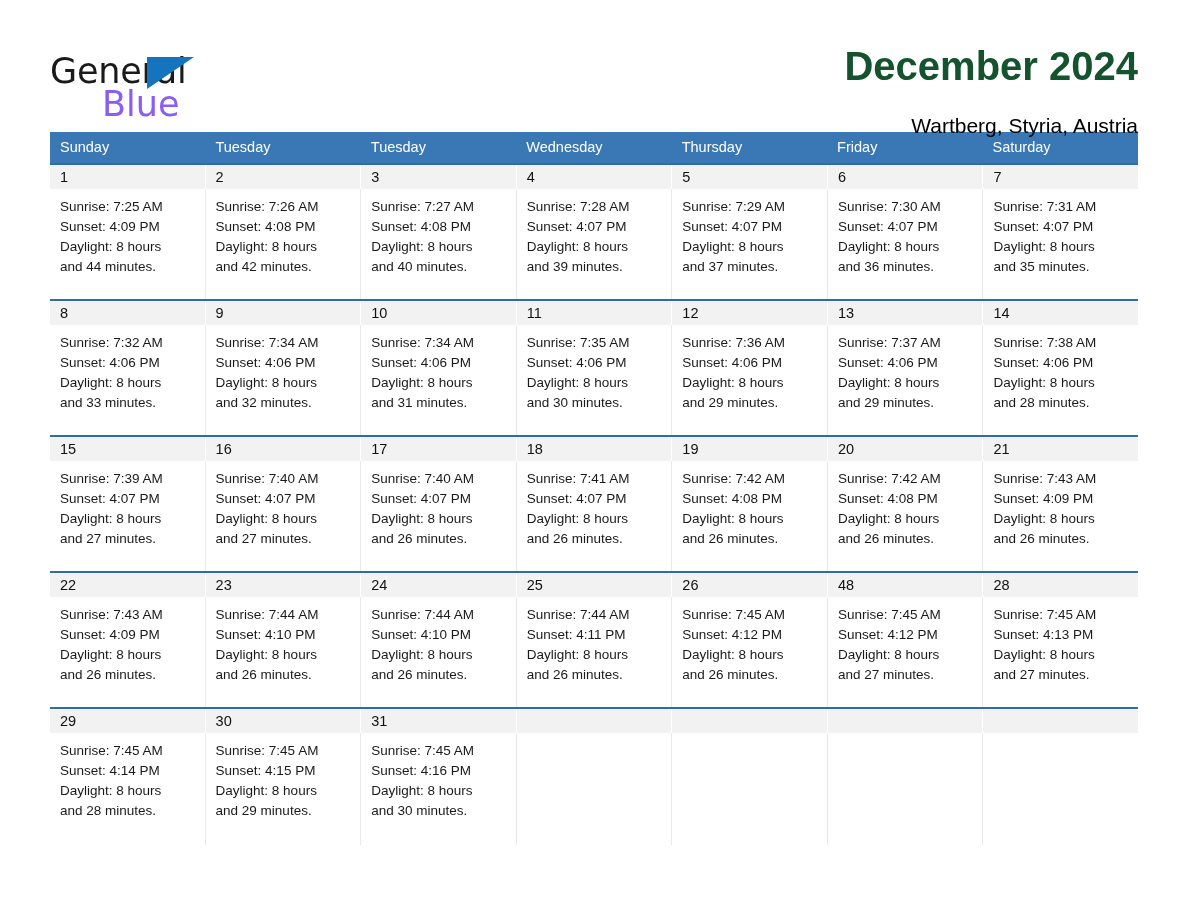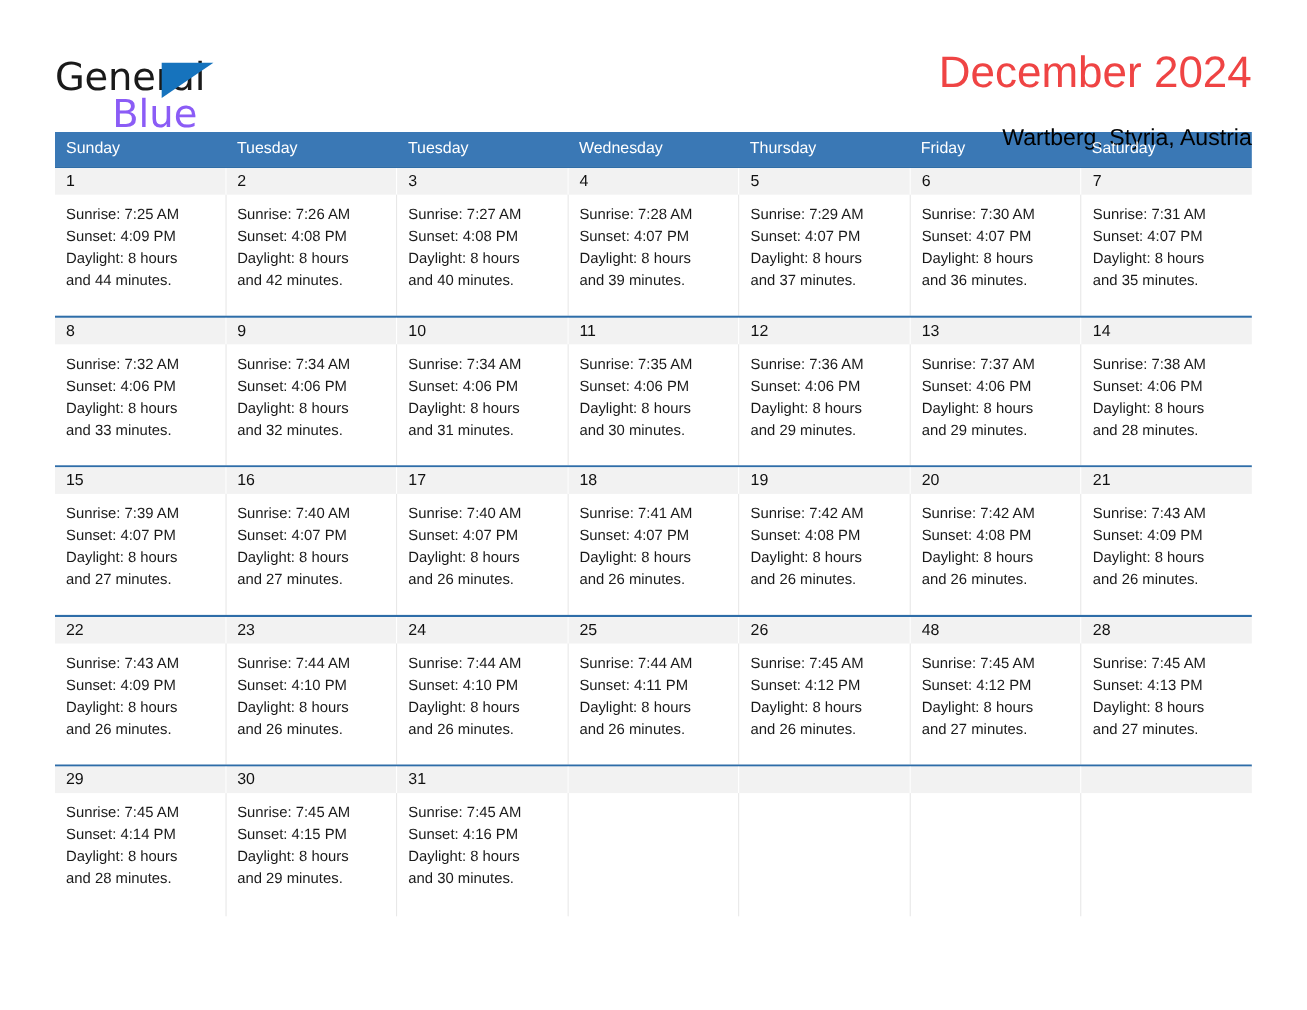--- a/index.html
+++ b/index.html
@@ -63,37 +63,37 @@
     border-bottom: 32px solid transparent;
   }
 
   .title-block {
     text-align: right;
     padding-top: 2px;
   }
   .cal-title {
     font-size: 40px;
     line-height: 48px;
-    font-weight: 400;
-    color: #ef4444;
+    font-weight: 700;
+    color: #14532d;
     white-space: nowrap;
   }
   .cal-subtitle {
     font-size: 21px;
     line-height: 28px;
     font-weight: 400;
     color: #000;
     margin-top: 22px;
     white-space: nowrap;
   }
 
   
   .calendar {
     width: 1088px;
-    margin-top: 2px;
+    margin-top: 14px;
   }
 
   .weekday-row {
     display: flex;
     background: #3a78b5;
     height: 31px;
   }
   .weekday {
     flex: 1 1 0;
     color: #ffffff;

